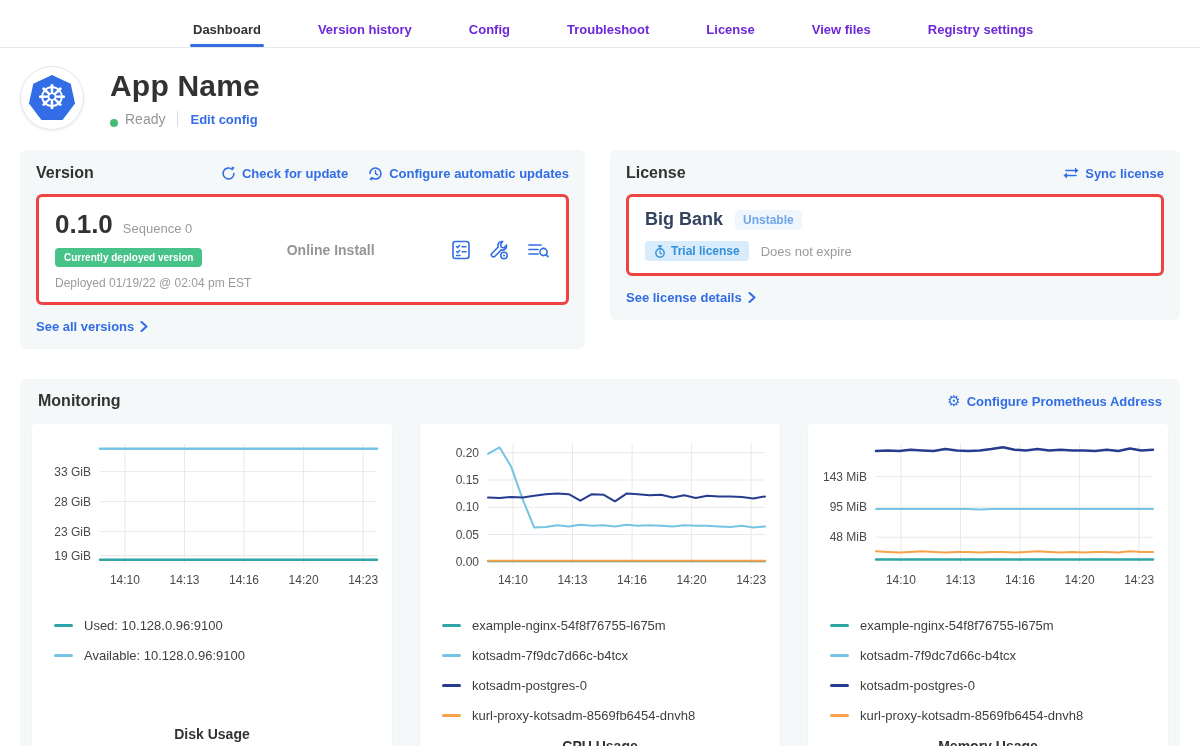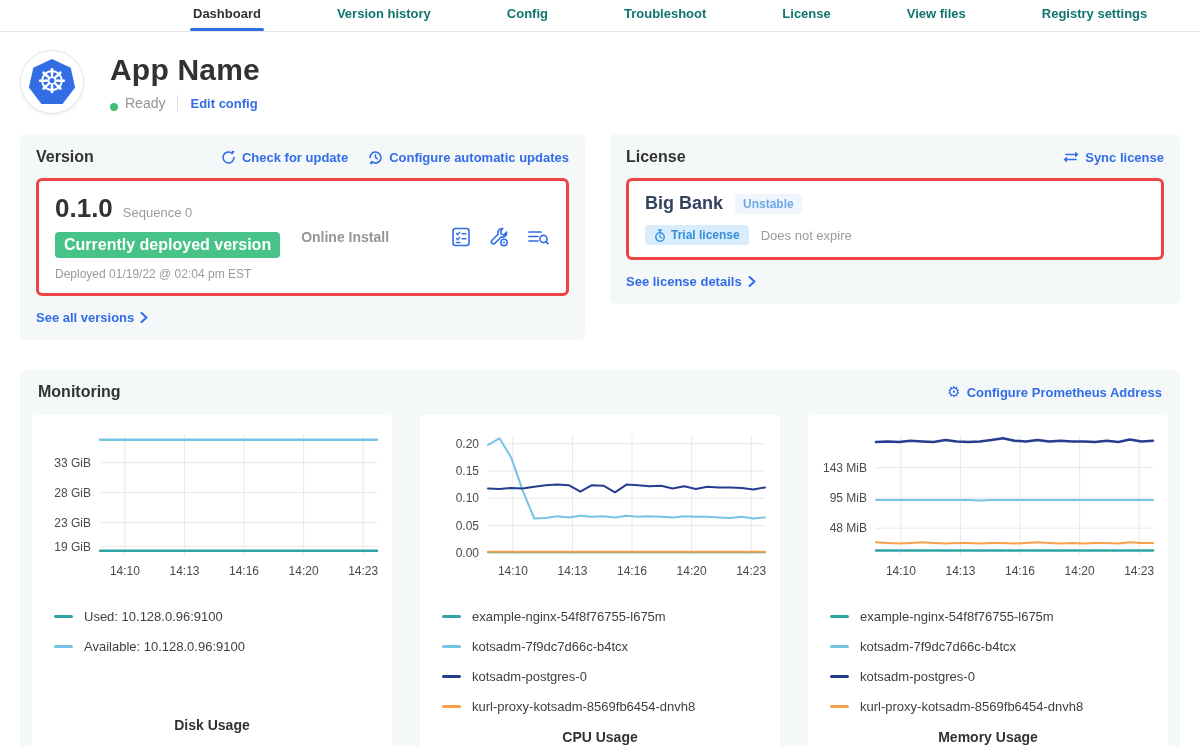--- a/index.html
+++ b/index.html
@@ -1,22 +1,22 @@
 <!DOCTYPE html>
 <html><head>
 <meta charset="utf-8">
 <style>
   * { margin:0; padding:0; box-sizing:border-box; }
   html,body { width:1200px; height:746px; background:#ffffff;
     font-family:"Liberation Sans", sans-serif; color:#323232; }
 
   
-  .topnav { height:32px; border-bottom:1px solid #e8e8e8; display:flex;
-    align-items:flex-end; gap:74px; padding-left:192px; background:#fff; }
-  .tab { font-size:13px; font-weight:bold; color:#0f766e; padding:8px 1px 10px;
+  .topnav { height:48px; border-bottom:1px solid #e8e8e8; display:flex;
+    align-items:flex-end; gap:55px; padding-left:192px; background:#fff; }
+  .tab { font-size:13px; font-weight:bold; color:#6d28d9; padding:8px 1px 10px;
     cursor:pointer; position:relative; white-space:nowrap; }
   .tab.active { color:#323232; }
   .tab.active::after { content:""; position:absolute; left:-2px; right:-2px;
     bottom:0; height:3px; background:#326de6; border-radius:2px; }
 
   
   .app-header { display:flex; align-items:center; padding:18px 20px 14px; }
   .k8s-badge { width:64px; height:64px; border-radius:50%; background:#fff;
     border:1px solid #e2e8ee; box-shadow:0 1px 3px rgba(0,0,0,.08);
     display:flex; align-items:center; justify-content:center; }
@@ -44,21 +44,21 @@
   .panel-title { font-size:16px; font-weight:bold; color:#323232; }
   .panel-head-links { display:flex; gap:20px; }
   .inner-card { background:#fff; border:3px solid #ef4444; border-radius:6px;
     margin-top:12px; padding:12px 16px; }
   .version-body { display:flex; align-items:center; justify-content:space-between; }
   .ver-left {}
   .ver-row1 { display:flex; align-items:baseline; gap:10px; }
   .ver-num { font-size:26px; font-weight:bold; color:#323232; }
   .ver-seq { font-size:13px; color:#9b9b9b; }
   .badge-green { display:inline-block; margin-top:8px; background:#47c389;
-    color:#fff; font-size:16px; font-weight:bold; padding:4px 9px; border-radius:4px; }
+    color:#fff; font-size:10px; font-weight:bold; padding:4px 9px; border-radius:4px; }
   .ver-deployed { margin-top:9px; font-size:12px; color:#9b9b9b; }
   .ver-mid { font-size:14px; font-weight:bold; color:#959595; margin-right:40px; }
   .ver-icons { display:flex; gap:16px; align-items:center; }
   .icon-btn { cursor:pointer; display:flex; }
   .panel-foot { margin-top:12px; }
 
   .lic-row1 { display:flex; align-items:center; gap:12px; }
   .lic-name { font-size:18px; font-weight:bold; color:#32435f; }
   .badge-channel { background:#eff6fd; color:#6fa7e8; font-size:12px;
     font-weight:bold; padding:3px 8px; border-radius:4px; }

